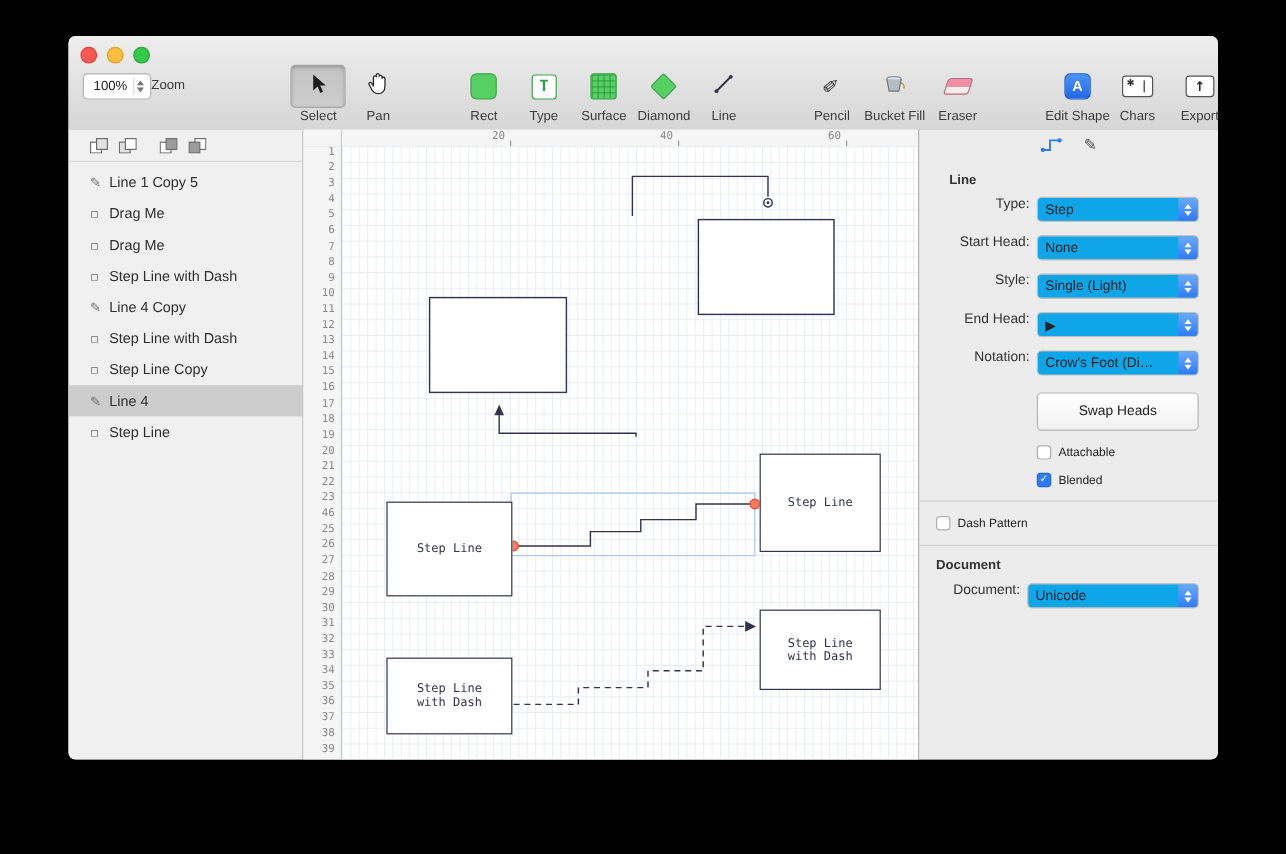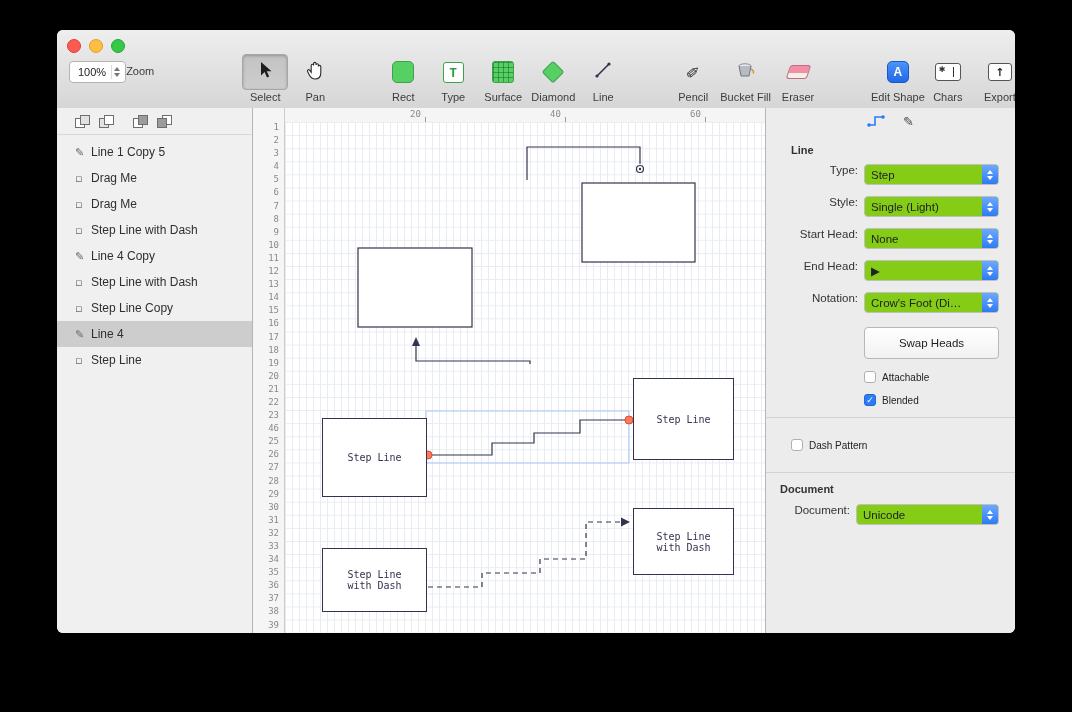--- a/index.html
+++ b/index.html
@@ -109,32 +109,32 @@
   
   .inspector{position:absolute;top:78px;left:708px;width:250px;bottom:0;background:#ececec;
              border-left:1px solid #b5b5b5;box-sizing:border-box;}
   .ins-tabs{height:26px;display:flex;align-items:center;justify-content:center;gap:18px;}
   .ins-tab{display:flex;align-items:center;}
   .ins-tab .pencil-glyph{font-size:13px;color:#4a4a4a;font-family:"DejaVu Sans",sans-serif;}
   .ins-title{font-size:11px;font-weight:bold;color:#333;margin:10px 0 8px 25px;}
   .ins-row{display:flex;margin:0 16px 11px 0;}
   .ins-label{width:92px;text-align:right;padding-right:6px;font-size:11.5px;color:#333;white-space:nowrap;}
   .ins-label.alpha{width:84px;}
-  .dropdown{flex:1;height:19px;background:#84cc16;border:1px solid #bfbfbf;border-radius:4px;
+  .dropdown{flex:1;height:19px;background:#0ea5e9;border:1px solid #bfbfbf;border-radius:4px;
             display:flex;align-items:center;overflow:hidden;}
   .dd-value{flex:1;padding:0 6px;font-size:11.5px;color:#222;white-space:nowrap;overflow:hidden;}
   .dd-stepper{width:16px;align-self:stretch;background:linear-gradient(#6aa9fc,var(--accent,#2f7bf6));
               display:flex;flex-direction:column;align-items:center;justify-content:center;gap:2px;}
   .dd-up{width:0;height:0;border-left:3px solid transparent;border-right:3px solid transparent;border-bottom:4px solid #fff;}
   .dd-down{width:0;height:0;border-left:3px solid transparent;border-right:3px solid transparent;border-top:4px solid #fff;}
   .swap-btn{display:block;margin:14px 16px 12px 98px;width:calc(100% - 114px);height:32px;
             background:linear-gradient(#ffffff,#f1f1f1);border:1px solid #b7b7b7;border-radius:4px;
             font-size:11.5px;color:#222;font-family:"Liberation Sans",sans-serif;}
   .cb-row{display:flex;align-items:center;margin:0 0 11px 98px;}
-  .cb-row.flush{margin:11px;padding:10px 0 10px 14px;}
+  .cb-row.flush{margin:0;padding:10px 0 10px 14px;}
   .checkbox{width:12px;height:12px;border-radius:3px;border:1px solid #b0b0b0;background:#fff;
             display:inline-flex;align-items:center;justify-content:center;box-sizing:border-box;}
   .checkbox.checked{background:var(--accent,#2f7bf6);border-color:#2465d9;}
   .checkbox.checked::after{content:"✓";color:#fff;font-size:9px;line-height:1;font-family:"DejaVu Sans",sans-serif;}
   .cb-label{font-size:10px;color:#222;margin-left:6px;}
   .ins-divider{height:1px;background:#d2d2d2;margin:2px 0;}
   .doc-title{font-size:11px;font-weight:bold;color:#333;margin:10px 0 9px 14px;}
 </style>
 </head>
 <body>
@@ -438,33 +438,33 @@
           <span class="ins-label">Type:</span>
           <div class="dropdown">
             <span class="dd-value">Step</span>
             <span class="dd-stepper">
               <i class="dd-up"></i>
               <i class="dd-down"></i>
             </span>
           </div>
         </div>
         <div class="ins-row">
-          <span class="ins-label">Style:</span>
+          <span class="ins-label">Start Head:</span>
           <div class="dropdown">
-            <span class="dd-value">Single (Light)</span>
+            <span class="dd-value">None</span>
             <span class="dd-stepper">
               <i class="dd-up"></i>
               <i class="dd-down"></i>
             </span>
           </div>
         </div>
         <div class="ins-row">
-          <span class="ins-label">Start Head:</span>
+          <span class="ins-label">Style:</span>
           <div class="dropdown">
-            <span class="dd-value">None</span>
+            <span class="dd-value">Single (Light)</span>
             <span class="dd-stepper">
               <i class="dd-up"></i>
               <i class="dd-down"></i>
             </span>
           </div>
         </div>
         <div class="ins-row">
           <span class="ins-label">End Head:</span>
           <div class="dropdown">
             <span class="dd-value">▶</span>

